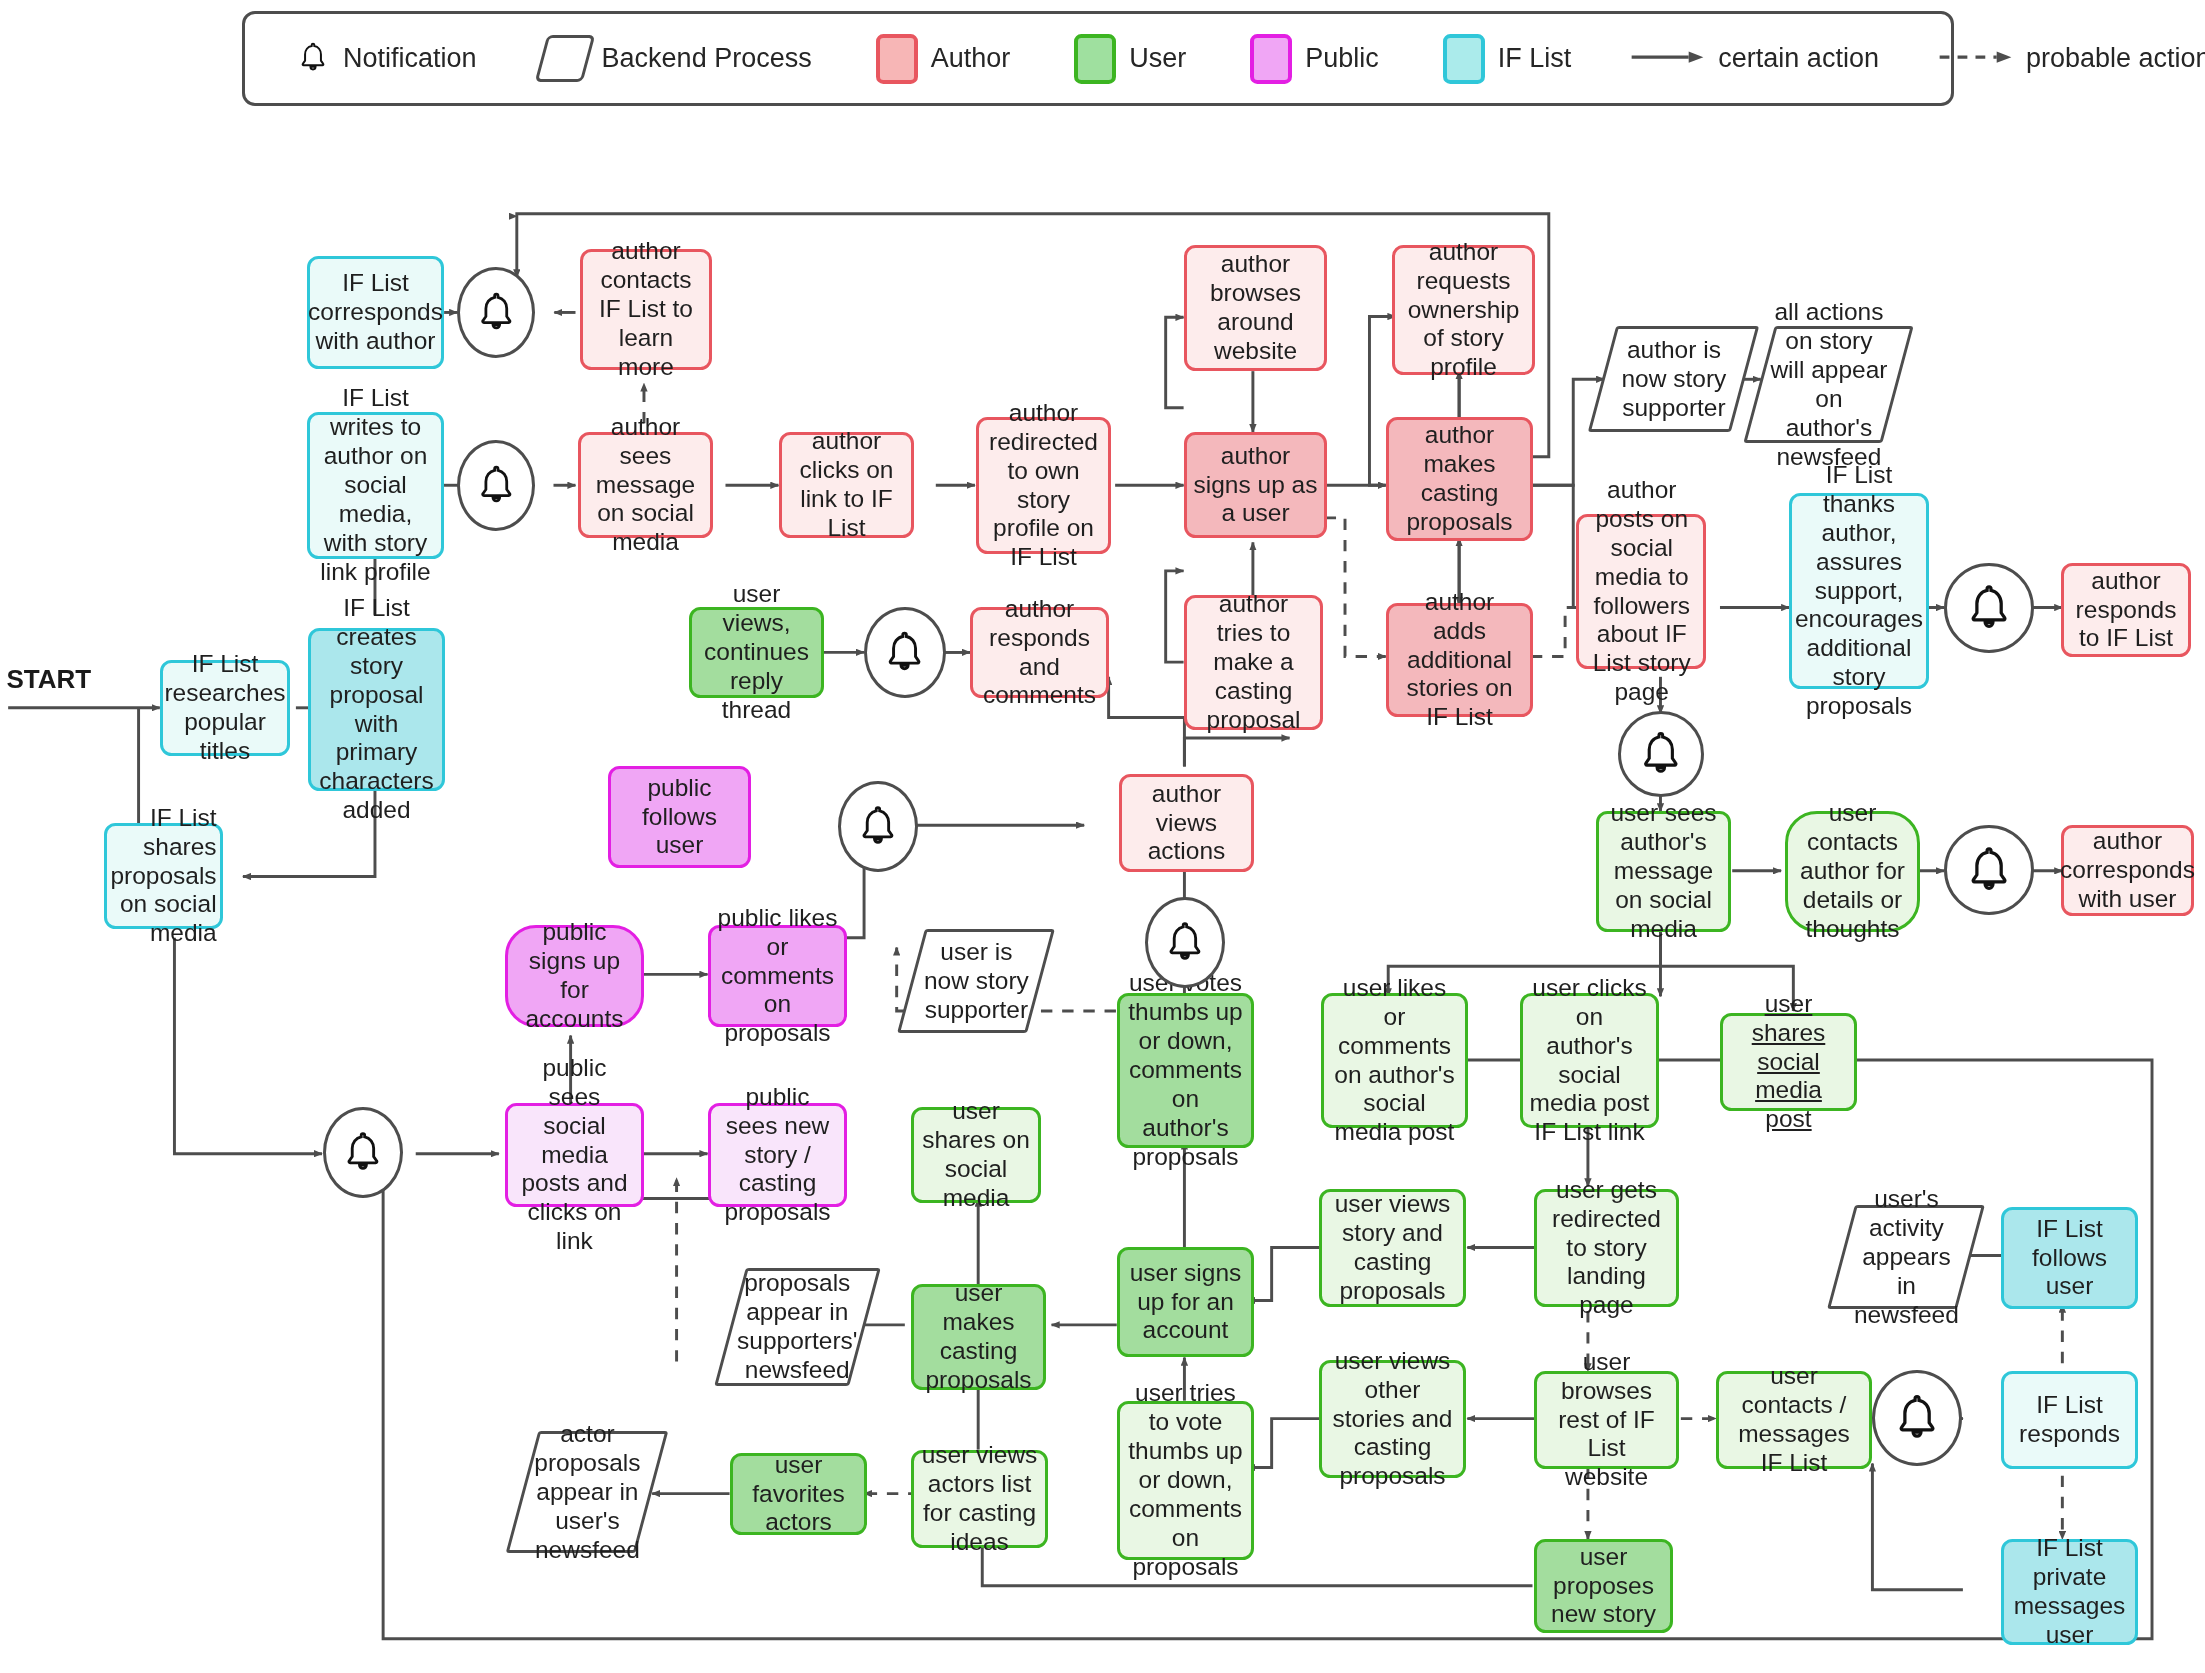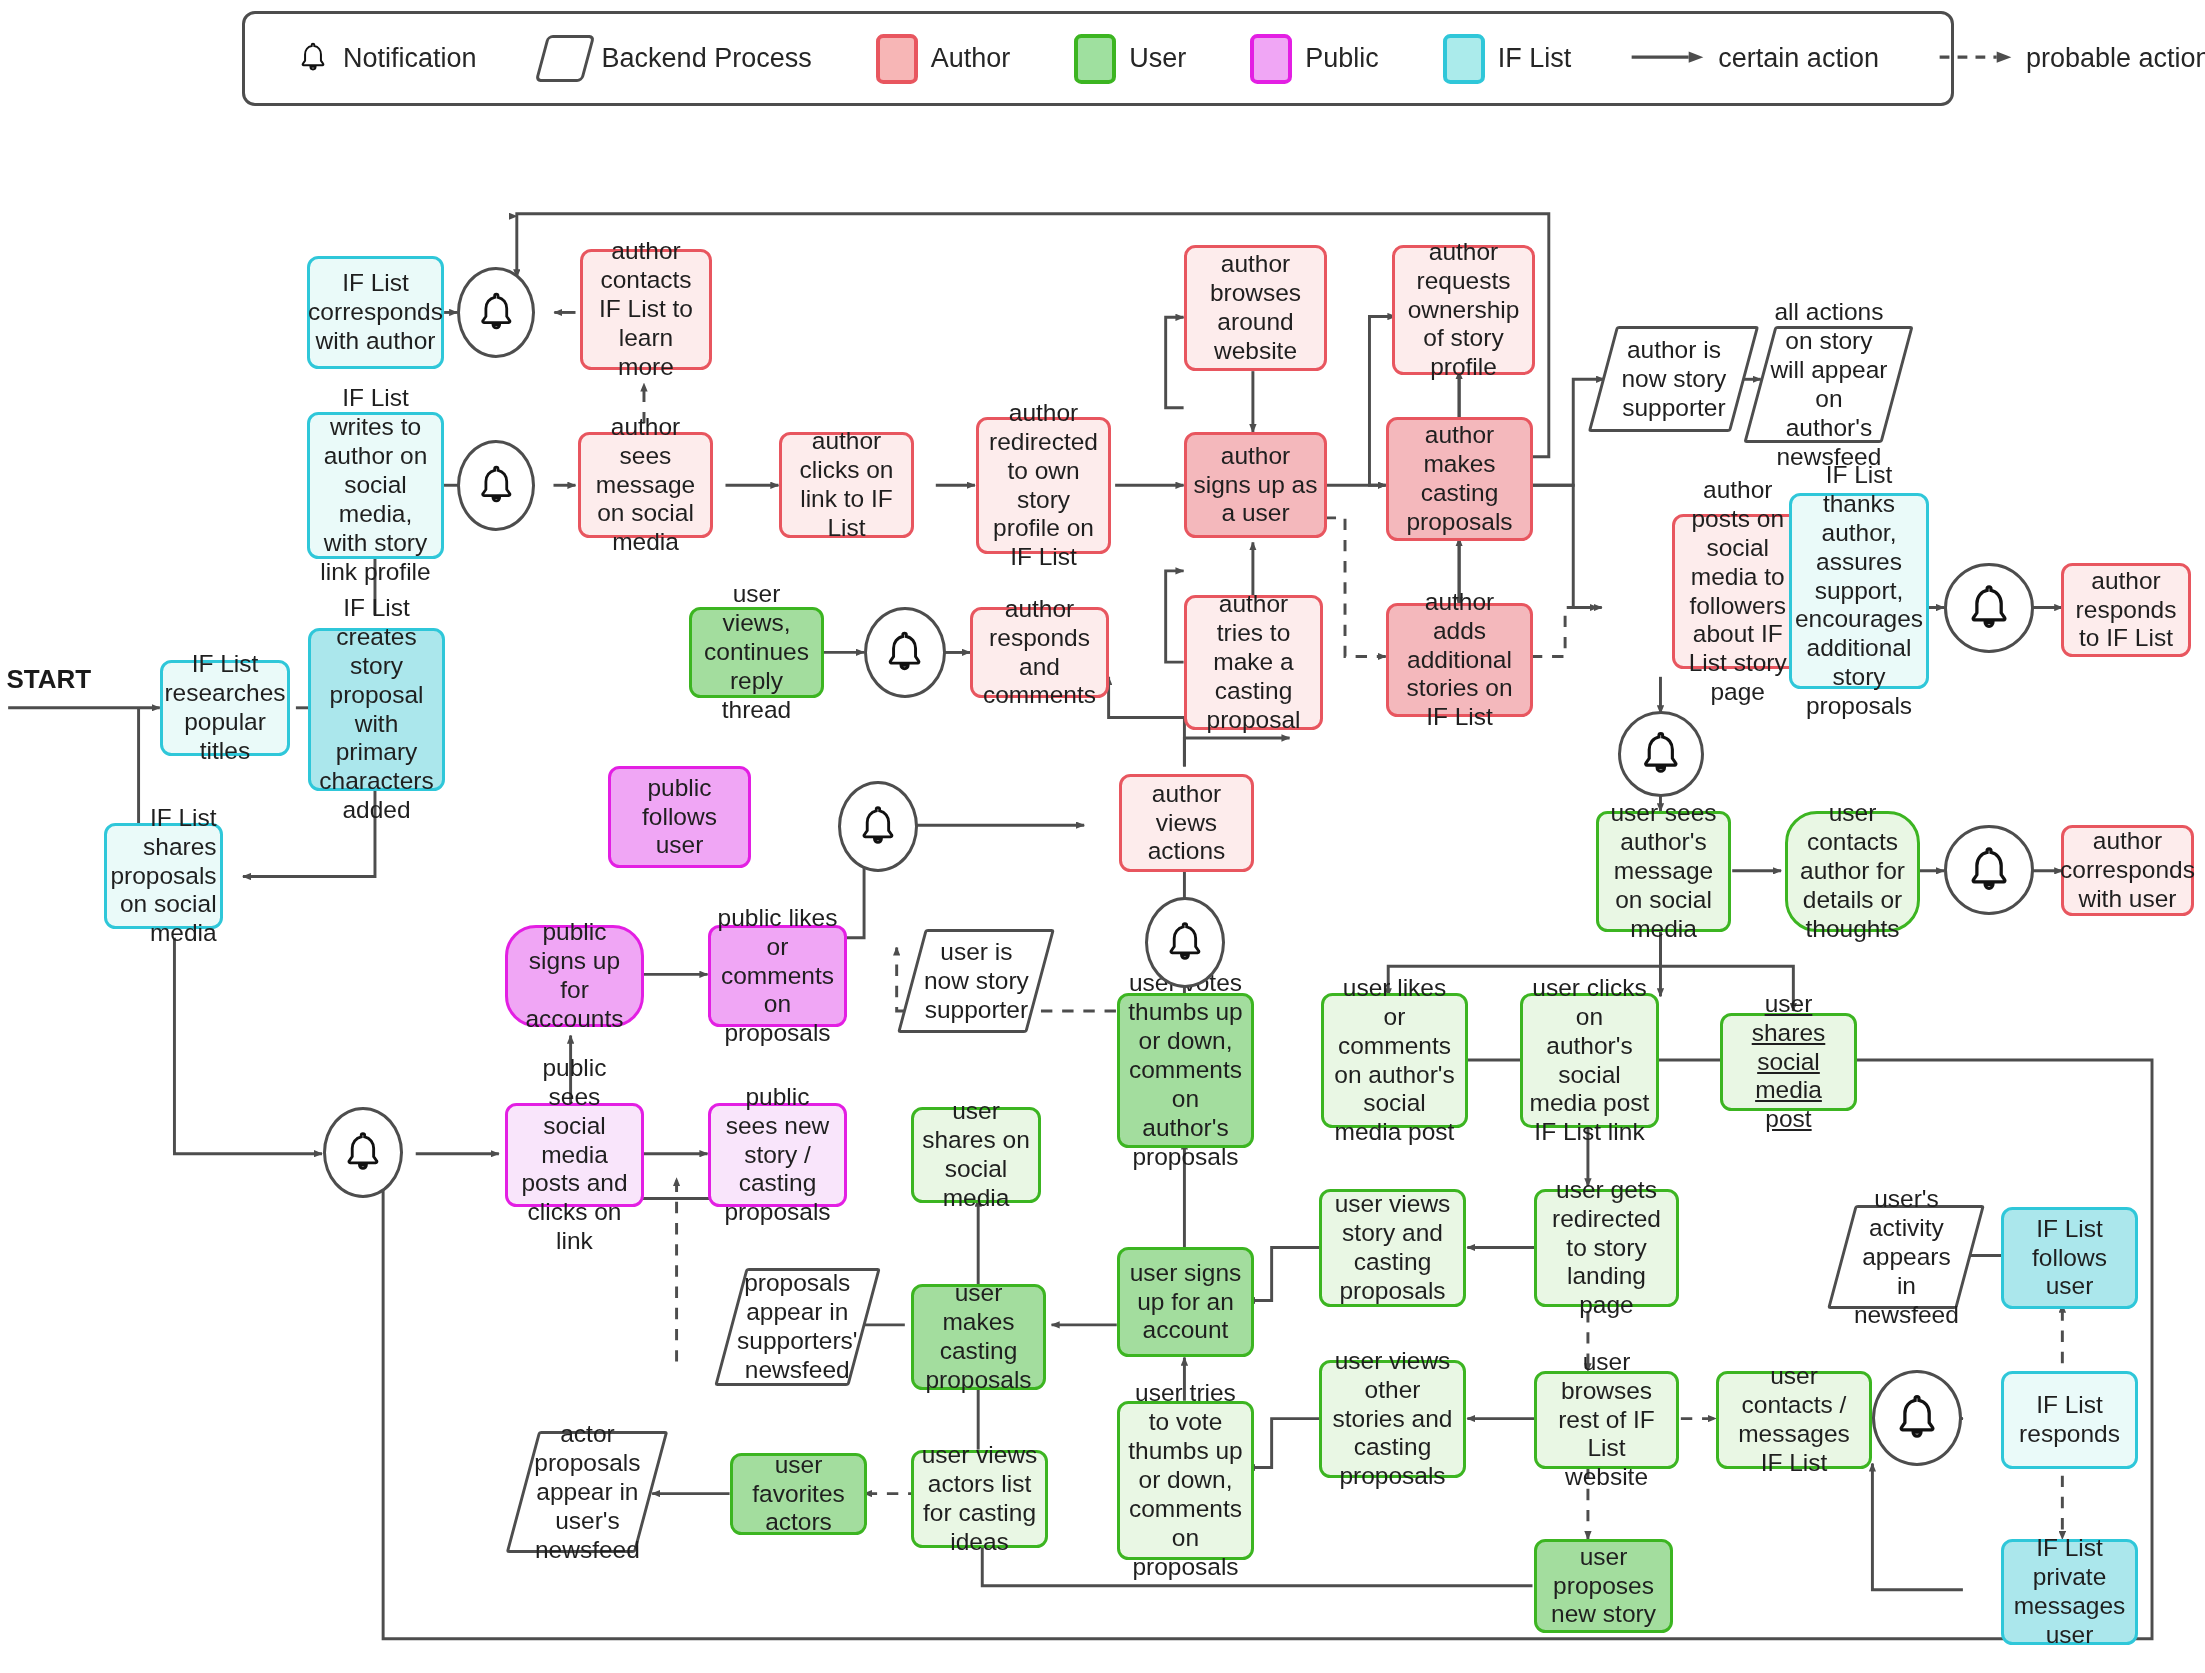--- a/index.html
+++ b/index.html
@@ -270,21 +270,21 @@
   <div class="node author" style="left:578px;top:432px;width:135px;height:106px;">author sees message on social media</div>
 
   <div class="node author" style="left:779px;top:432px;width:135px;height:106px;">author clicks on link to IF List</div>
 
   <div class="node author" style="left:976px;top:417px;width:135px;height:137px;">author redirected to own story profile on IF List</div>
 
   <div class="node author-em" style="left:1184px;top:432px;width:143px;height:106px;">author signs up as a user</div>
 
   <div class="node author-em" style="left:1386px;top:417px;width:147px;height:124px;">author makes casting proposals</div>
 
-  <div class="node author" style="left:1672px;top:514px;width:130px;height:155px;padding-left:8px;">author posts on social media to followers about IF List story page</div>
+  <div class="node author" style="left:1576px;top:514px;width:130px;height:155px;padding-left:8px;">author posts on social media to followers about IF List story page</div>
 
   <div class="node iflist" style="left:1789px;top:493px;width:140px;height:196px;">IF List thanks author, assures support, encourages additional story proposals</div>
 
   <div class="node author" style="left:2061px;top:563px;width:130px;height:94px;">author responds to IF List</div>
 
   <div class="node user-em" style="left:689px;top:607px;width:135px;height:91px;">user views, continues reply thread</div>
 
   <div class="node author" style="left:970px;top:607px;width:139px;height:91px;">author responds and comments</div>
 
   <div class="node author" style="left:1184px;top:595px;width:139px;height:135px;">author tries to make a casting proposal</div>

